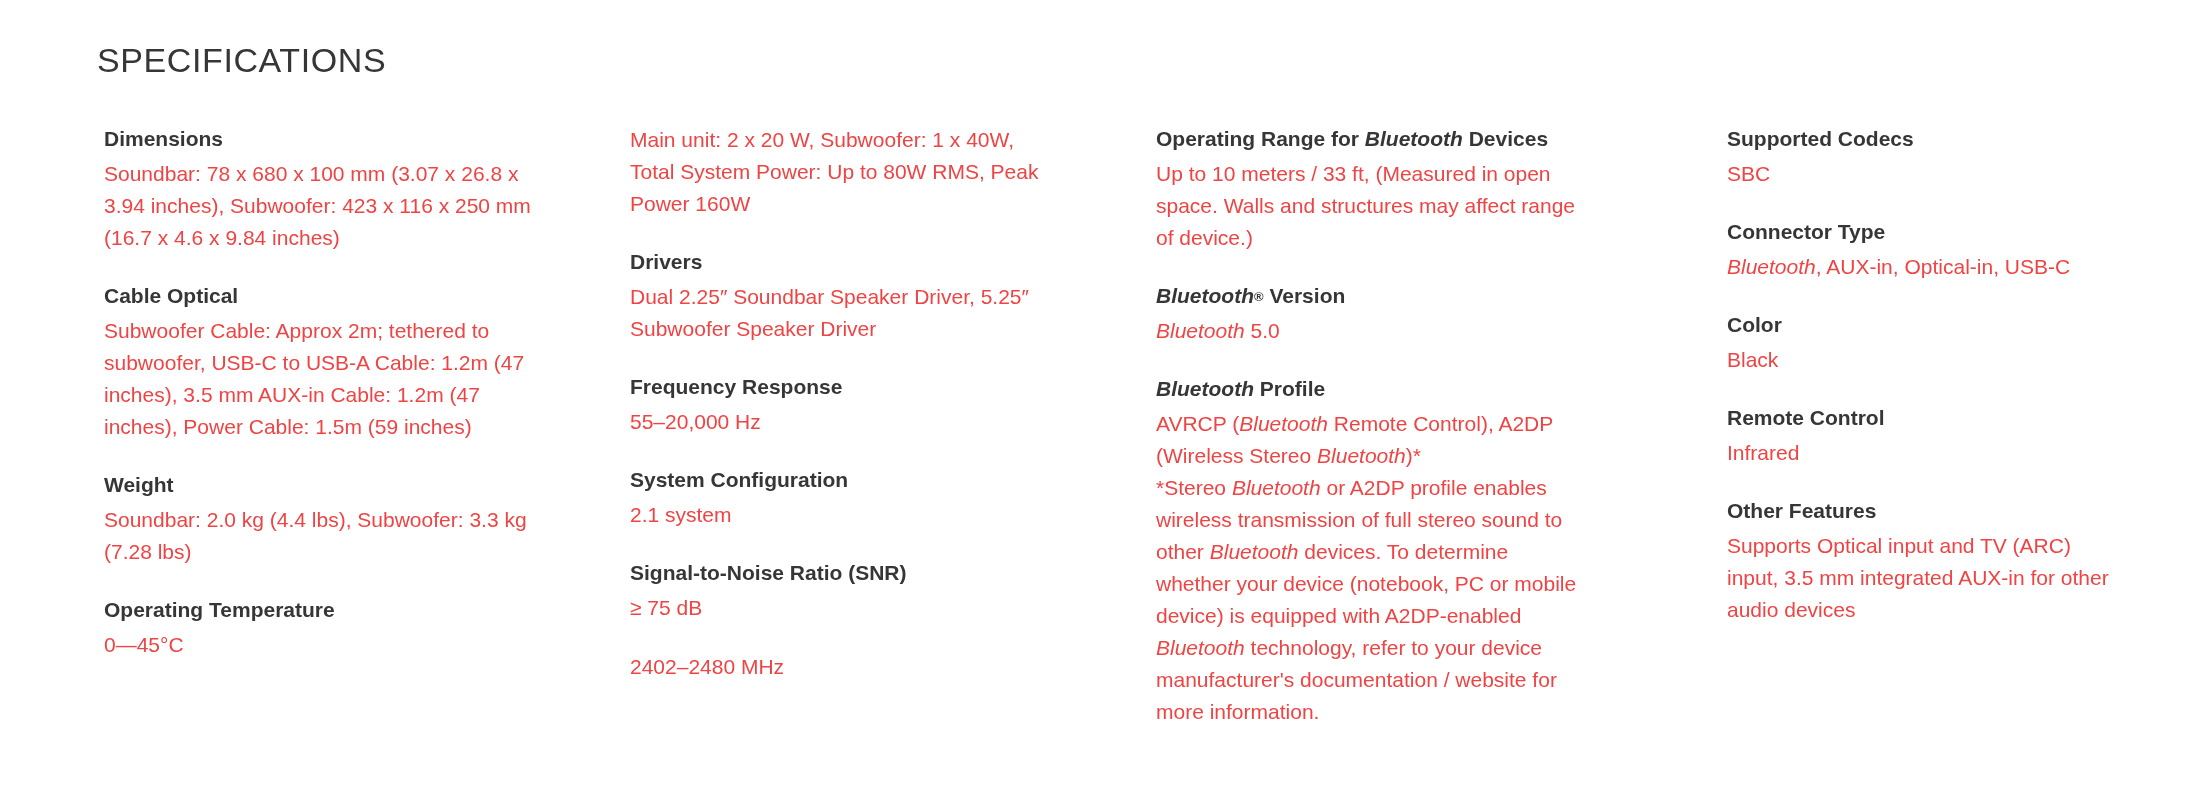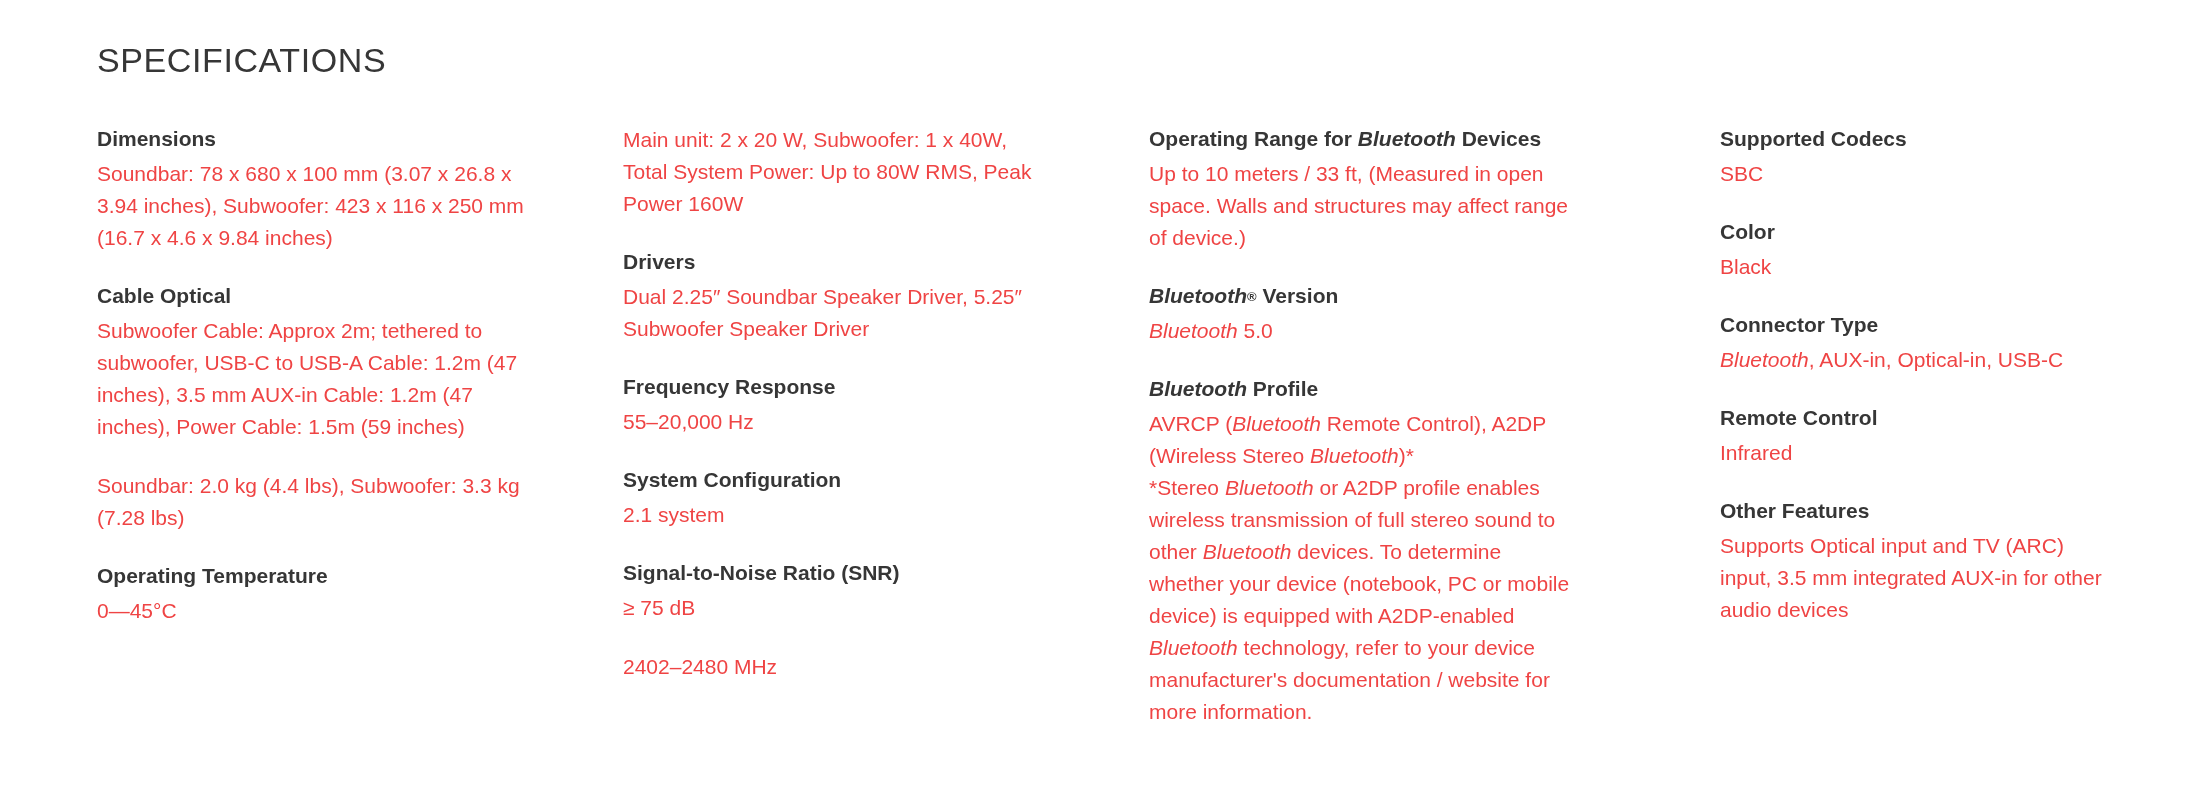--- a/index.html
+++ b/index.html
@@ -25,20 +25,21 @@
     font-size: 34px;
     line-height: 40px;
     font-weight: 400;
     letter-spacing: 0.6px;
     color: #363636;
   }
   .spec-grid {
     display: grid;
     grid-template-columns: 526px 526px 571px 1fr;
     align-items: start;
+    margin-left: 7px;
   }
   .spec-col {
     min-width: 0;
   }
   .spec-item {
     max-width: 430px;
     margin: 0 0 27px 0;
   }
   .spec-col-4 .spec-item {
     max-width: 420px;
@@ -76,20 +77,21 @@
       <div class="spec-col spec-col-1">
         <section class="spec-item">
           <h3 class="spec-heading">Dimensions</h3>
           <p class="spec-body">Soundbar: 78 x 680 x 100 mm (3.07 x 26.8 x 3.94 inches), Subwoofer: 423 x 116 x 250 mm (16.7 x 4.6 x 9.84 inches)</p>
         </section>
         <section class="spec-item">
           <h3 class="spec-heading">Cable Optical</h3>
           <p class="spec-body">Subwoofer Cable: Approx 2m; tethered to subwoofer, USB-C to USB-A Cable: 1.2m (47 inches), 3.5 mm AUX-in Cable: 1.2m (47 inches), Power Cable: 1.5m (59 inches)</p>
         </section>
         <section class="spec-item">
+          <h3 class="spec-heading">Weight</h3>
           <p class="spec-body">Soundbar: 2.0 kg (4.4 lbs), Subwoofer: 3.3 kg (7.28 lbs)</p>
         </section>
         <section class="spec-item">
           <h3 class="spec-heading">Operating Temperature</h3>
           <p class="spec-body">0—45°C</p>
         </section>
       </div>
       <div class="spec-col spec-col-2">
         <section class="spec-item">
           <p class="spec-body">Main unit: 2 x 20 W, Subwoofer: 1 x 40W, Total System Power: Up to 80W RMS, Peak Power 160W</p>
@@ -127,26 +129,26 @@
           <h3 class="spec-heading"><em class="tm-italic">Bluetooth</em> Profile</h3>
           <p class="spec-body">AVRCP (<em class="tm-italic">Bluetooth</em> Remote Control), A2DP (Wireless Stereo <em class="tm-italic">Bluetooth</em>)*<br>*Stereo <em class="tm-italic">Bluetooth</em> or A2DP profile enables wireless transmission of full stereo sound to other <em class="tm-italic">Bluetooth</em> devices. To determine whether your device (notebook, PC or mobile device) is equipped with A2DP-enabled <em class="tm-italic">Bluetooth</em> technology, refer to your device manufacturer's documentation / website for more information.</p>
         </section>
       </div>
       <div class="spec-col spec-col-4">
         <section class="spec-item">
           <h3 class="spec-heading">Supported Codecs</h3>
           <p class="spec-body">SBC</p>
         </section>
         <section class="spec-item">
+          <h3 class="spec-heading">Connector Type</h3>
+          <p class="spec-body"><em class="tm-italic">Bluetooth</em>, AUX-in, Optical-in, USB-C</p>
+        </section>
+        <section class="spec-item">
           <h3 class="spec-heading">Color</h3>
           <p class="spec-body">Black</p>
-        </section>
-        <section class="spec-item">
-          <h3 class="spec-heading">Connector Type</h3>
-          <p class="spec-body"><em class="tm-italic">Bluetooth</em>, AUX-in, Optical-in, USB-C</p>
         </section>
         <section class="spec-item">
           <h3 class="spec-heading">Remote Control</h3>
           <p class="spec-body">Infrared</p>
         </section>
         <section class="spec-item">
           <h3 class="spec-heading">Other Features</h3>
           <p class="spec-body">Supports Optical input and TV (ARC) input, 3.5 mm integrated AUX-in for other audio devices</p>
         </section>
       </div>

